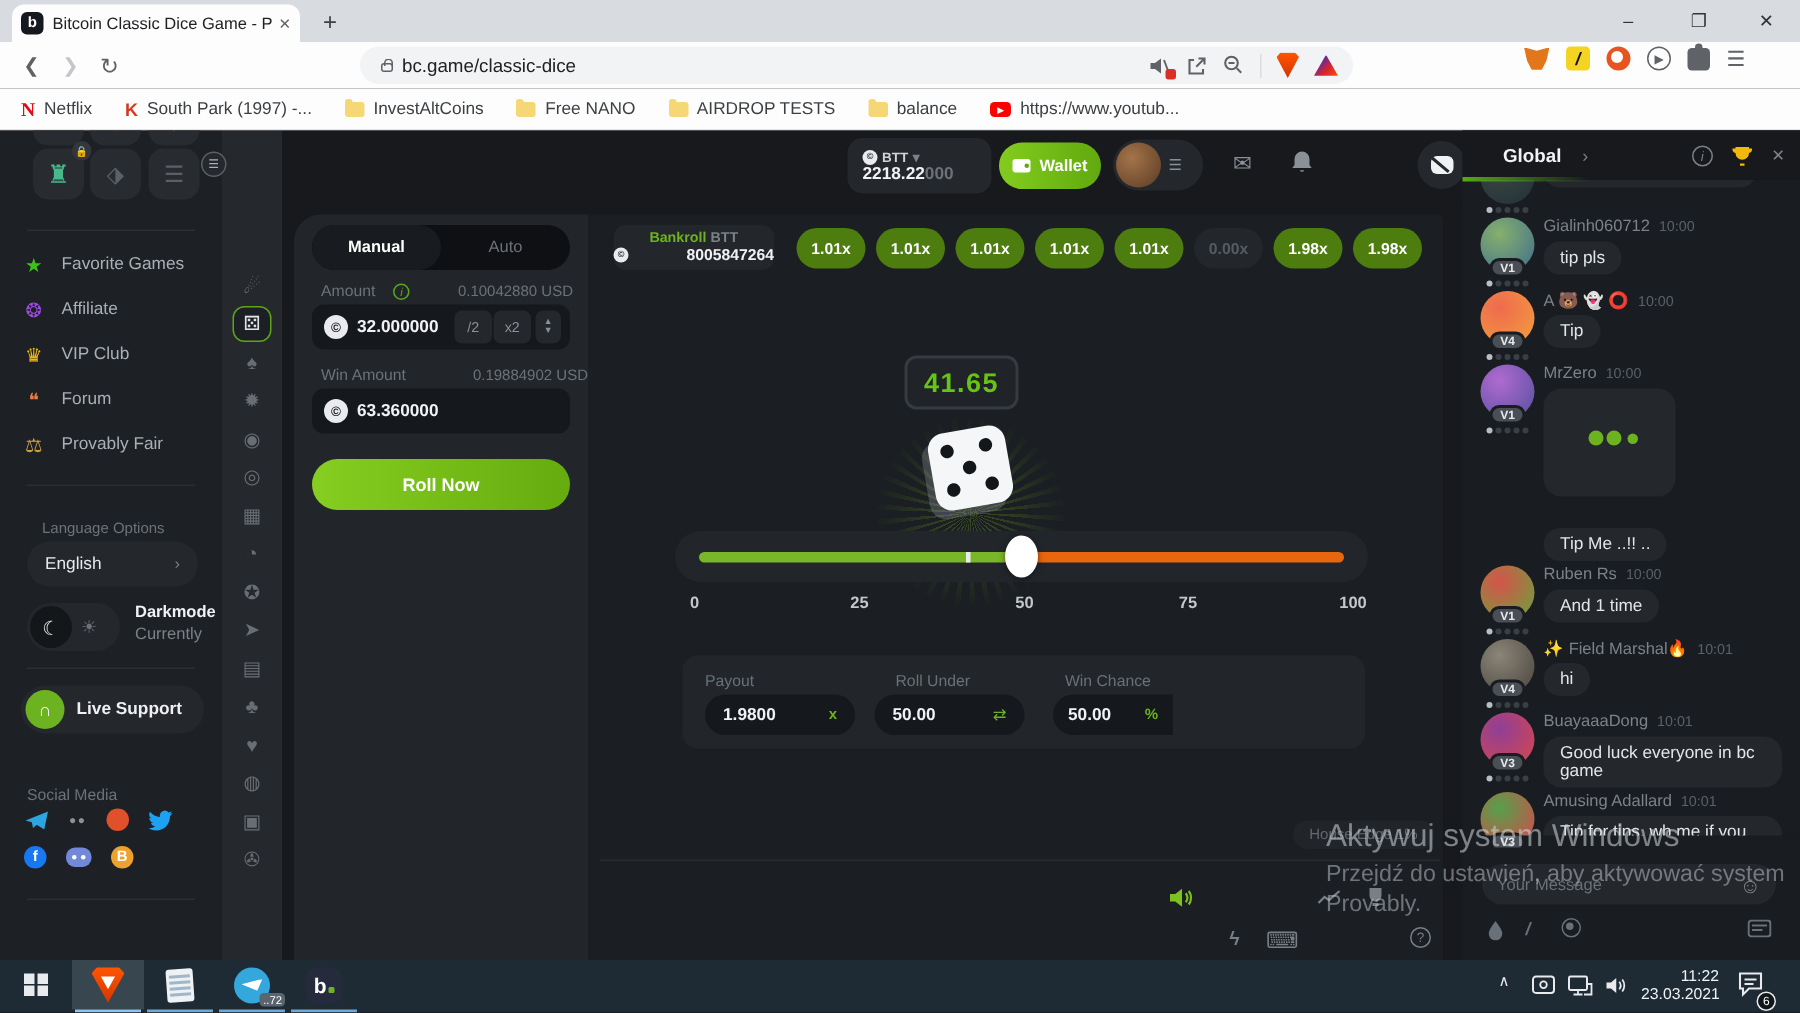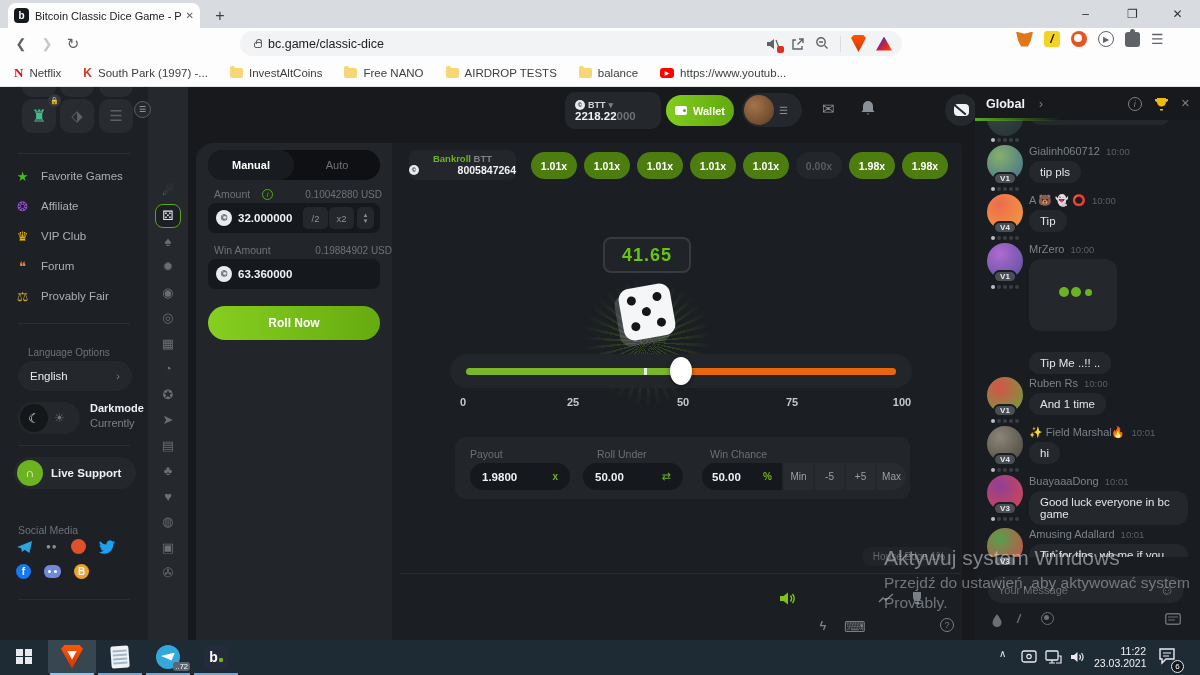--- a/index.html
+++ b/index.html
@@ -340,21 +340,21 @@
         <div class="hbadge win" style="left: 531px;">1.01x</div>
         <div class="hbadge win" style="left: 584px;">1.01x</div>
         <div class="hbadge win" style="left: 637px;">1.01x</div>
         <div class="hbadge win" style="left: 690px;">1.01x</div>
         <div class="hbadge win" style="left: 743px;">1.01x</div>
         <div class="hbadge lose" style="left: 796px;">0.00x</div>
         <div class="hbadge win" style="left: 849px;">1.98x</div>
         <div class="hbadge win" style="left: 902px;">1.98x</div>
       </div>
 
-    <div class="a" style="left:603px;top:150px;width:88px;height:36px;background:#202328;border:2px solid #363b41;border-radius:8px;display:flex;align-items:center;justify-content:center;color:#66c512;font-size:18px;font-weight:bold;letter-spacing:1px">41.65</div>
+    <div class="a" style="left:603px;top:150px;width:76px;height:36px;background:#202328;border:2px solid #363b41;border-radius:8px;display:flex;align-items:center;justify-content:center;color:#66c512;font-size:18px;font-weight:bold;letter-spacing:1px">41.65</div>
     <div class="a" style="left:577px;top:185px;width:140px;height:140px;border-radius:50%;background:repeating-conic-gradient(rgba(105,160,25,0) 0deg 6deg,rgba(105,160,25,.30) 6deg 9.5deg);-webkit-mask:radial-gradient(circle,#000 15%,transparent 66%);mask:radial-gradient(circle,#000 15%,transparent 66%)"></div>
     <div class="a" style="left:621px;top:199px;width:52px;height:52px;background:#f4f6f8;border-radius:11px;transform:rotate(-10deg);box-shadow:-5px 5px 0 rgba(165,172,178,.28)">
       <span class="pip" style="left:8px;top:8px"></span>
         <span class="pip" style="left:34px;top:8px"></span>
       <span class="pip" style="left:21px;top:21px"></span>
       <span class="pip" style="left:8px;top:34px"></span>
         <span class="pip" style="left:34px;top:34px"></span>
     </div>
 
     <div class="a" style="left:450px;top:267px;width:462px;height:34px;background:#22262b;border-radius:17px">
@@ -379,47 +379,41 @@
     <div class="ctl-lbl" style="left:597px;top:361px">Roll Under</div>
     <div class="inp" style="left:583px;top:376px;width:100px;height:27px;border-radius:14px;padding:0 12px">
       <span style="color:#f0f2f4;font-size:11.5px;font-weight:bold;flex:1">50.00</span>
       <span style="color:#6db221;font-size:11px">⇄</span>
     </div>
     <div class="ctl-lbl" style="left:710px;top:361px">Win Chance</div>
     <div class="inp" style="left:702px;top:376px;width:80px;height:27px;border-radius:14px 0 0 14px;padding:0 10px">
       <span style="color:#f0f2f4;font-size:11.5px;font-weight:bold;flex:1">50.00</span>
       <span style="color:#6db221;font-size:10px;font-weight:bold">%</span>
     </div>
-    <div class="a" style="left:784px;top:376px;display:flex;gap:2px" id="wcbtns">
-        <span class="seg" style="width: 29px; height: 27px;">Min</span>
-        <span class="seg" style="width: 29px; height: 27px;">-5</span>
-        <span class="seg" style="width: 29px; height: 27px;">+5</span>
-        <span class="seg" style="width: 29px; height: 27px; border-radius: 0px 14px 14px 0px;">Max</span>
-      </div>
 
     <div class="a" style="left:400px;top:486px;width:560px;height:1px;background:#282c31"></div>
     <div class="a" style="left:862px;top:460px;width:94px;height:19px;background:#212428;border-radius:10px;color:#62686f;font-size:10px;display:flex;align-items:center;justify-content:center">House Edge 1%</div>
     <svg class="a" style="left:779px;top:504px" width="17" height="15">
         <path d="M1 5h3.5L9 1.5v12L4.5 10H1z" fill="#7cc31f"></path>
         <path d="M11.5 4.5a5 5 0 0 1 0 6M13.5 3a7.5 7.5 0 0 1 0 9" stroke="#7cc31f" stroke-width="1.4" fill="none"></path>
       </svg>
     <span class="gbot-ic" style="left:813px;font-weight:bold">ϟ</span>
     <span class="gbot-ic" style="left:844px;font-size:15px">⌨</span>
     <svg class="a" style="left:878px;top:506px" width="16" height="11">
         <path d="M1 9l4-4 3 2 7-6" stroke="#787f86" stroke-width="1.5" fill="none"></path>
       </svg>
     <svg class="a" style="left:910px;top:504px" width="14" height="14">
         <path d="M3 1h8v5a4 4 0 0 1-8 0zM5 11h4v2H5z" fill="#787f86"></path>
       </svg>
     <span class="gbot-ic" style="left:940px;width:14px;height:14px;border:1.4px solid #787f86;border-radius:50%;font-size:9px;line-height:12px">?</span>
   </div>
 
   <div class="a chat" style="top:87px">
     <div class="chat-h">
-      <span style="color:#f0f2f4;font-size:12.5px;font-weight:bold;margin-left:11px">Global</span>
+      <span style="color:#f0f2f4;font-size:12.5px;font-weight:bold;margin-left:27px">Global</span>
       <span style="color:#7a8187;font-size:12px;margin-left:14px">›</span>
       <span style="margin-left:auto;width:14px;height:14px;border:1.3px solid #7a8187;border-radius:50%;color:#7a8187;font-size:9px;text-align:center;line-height:13px;font-style:italic">i</span>
       <svg style="margin-left:12px" width="15" height="14">
           <path d="M3 1h9v4a4.5 4.5 0 0 1-9 0zM1 2h2v3a2.5 2.5 0 0 1-2-3zM14 2h-2v3a2.5 2.5 0 0 0 2-3zM6 12h3v1.5H6z" fill="#f0b90b"></path>
         </svg>
       <span style="margin-left:12px;margin-right:10px;color:#7a8187;font-size:11px">✕</span>
     </div>
     <div style="position:absolute;left:0;top:31px;width:85px;height:3px;background:linear-gradient(90deg,#58a818,transparent);z-index:6"></div>
     <div style="position:absolute;left:0;top:13px;width:225px;height:465px;overflow:hidden" id="chatlist">
         <div class="msg">

